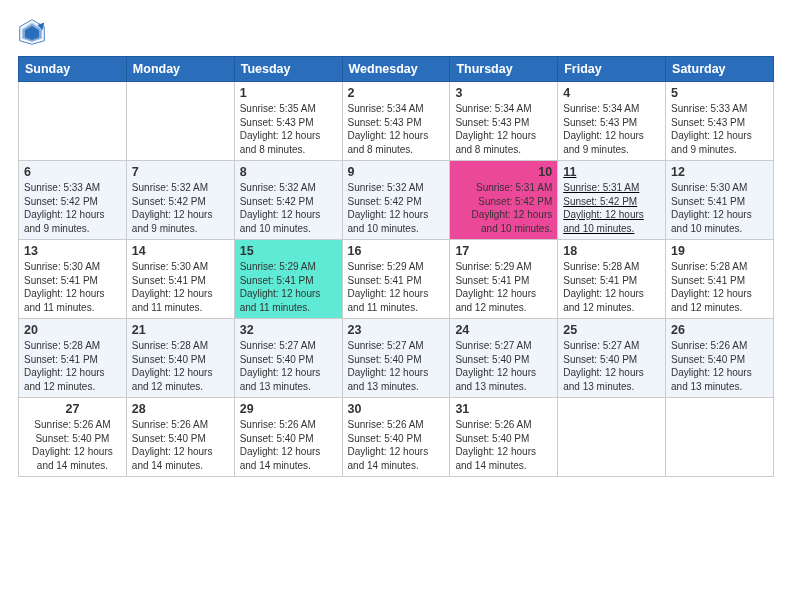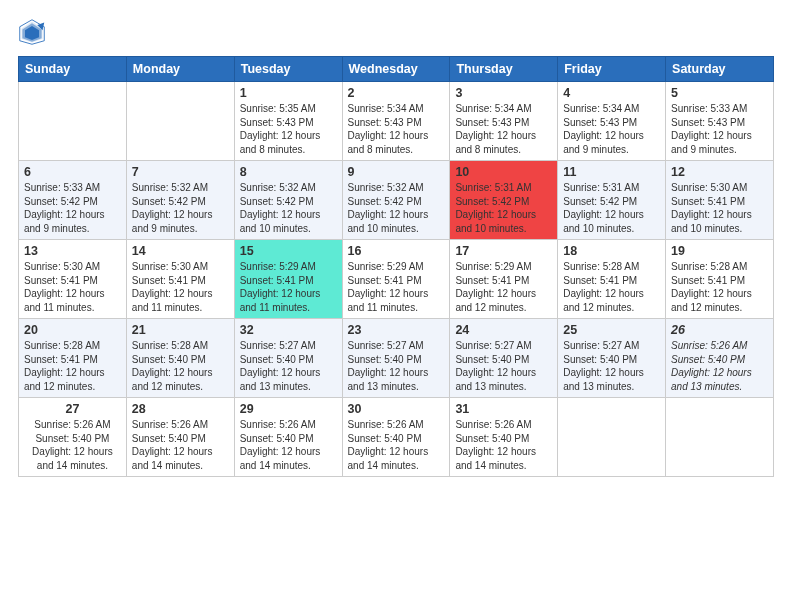--- a/index.html
+++ b/index.html
@@ -177,25 +177,25 @@
             <div class="day-info">Sunrise: 5:32 AM<br>Sunset: 5:42 PM<br>Daylight: 12 hours and 9 minutes.</div>
           </td>
           <td style="background-color: rgb(240, 244, 251);">
             <span class="day-num">8</span>
             <div class="day-info">Sunrise: 5:32 AM<br>Sunset: 5:42 PM<br>Daylight: 12 hours and 10 minutes.</div>
           </td>
           <td style="background-color: rgb(240, 244, 251);">
             <span class="day-num">9</span>
             <div class="day-info">Sunrise: 5:32 AM<br>Sunset: 5:42 PM<br>Daylight: 12 hours and 10 minutes.</div>
           </td>
-          <td style="background-color: #ef4444;">
+          <td style="background-color: #ec4899; text-align: right;">
             <span class="day-num">10</span>
             <div class="day-info">Sunrise: 5:31 AM<br>Sunset: 5:42 PM<br>Daylight: 12 hours and 10 minutes.</div>
           </td>
-          <td style="background-color: rgb(240, 244, 251);">
+          <td style="background-color: rgb(240, 244, 251); text-decoration: underline;">
             <span class="day-num">11</span>
             <div class="day-info">Sunrise: 5:31 AM<br>Sunset: 5:42 PM<br>Daylight: 12 hours and 10 minutes.</div>
           </td>
           <td style="background-color: rgb(240, 244, 251);">
             <span class="day-num">12</span>
             <div class="day-info">Sunrise: 5:30 AM<br>Sunset: 5:41 PM<br>Daylight: 12 hours and 10 minutes.</div>
           </td>
         </tr>
         <tr>
           <td style="background-color: rgb(255, 255, 255);">
@@ -245,21 +245,21 @@
             <div class="day-info">Sunrise: 5:27 AM<br>Sunset: 5:40 PM<br>Daylight: 12 hours and 13 minutes.</div>
           </td>
           <td style="background-color: rgb(240, 244, 251);">
             <span class="day-num">24</span>
             <div class="day-info">Sunrise: 5:27 AM<br>Sunset: 5:40 PM<br>Daylight: 12 hours and 13 minutes.</div>
           </td>
           <td style="background-color: rgb(240, 244, 251);">
             <span class="day-num">25</span>
             <div class="day-info">Sunrise: 5:27 AM<br>Sunset: 5:40 PM<br>Daylight: 12 hours and 13 minutes.</div>
           </td>
-          <td style="background-color: rgb(240, 244, 251); font-style: italic;">
+          <td style="background-color: rgb(240, 244, 251);">
             <span class="day-num">26</span>
             <div class="day-info">Sunrise: 5:26 AM<br>Sunset: 5:40 PM<br>Daylight: 12 hours and 13 minutes.</div>
           </td>
         </tr>
         <tr>
           <td style="background-color: rgb(255, 255, 255); text-align: center;">
             <span class="day-num">27</span>
             <div class="day-info">Sunrise: 5:26 AM<br>Sunset: 5:40 PM<br>Daylight: 12 hours and 14 minutes.</div>
           </td>
           <td style="background-color: rgb(255, 255, 255); margin-top: 24px;">

